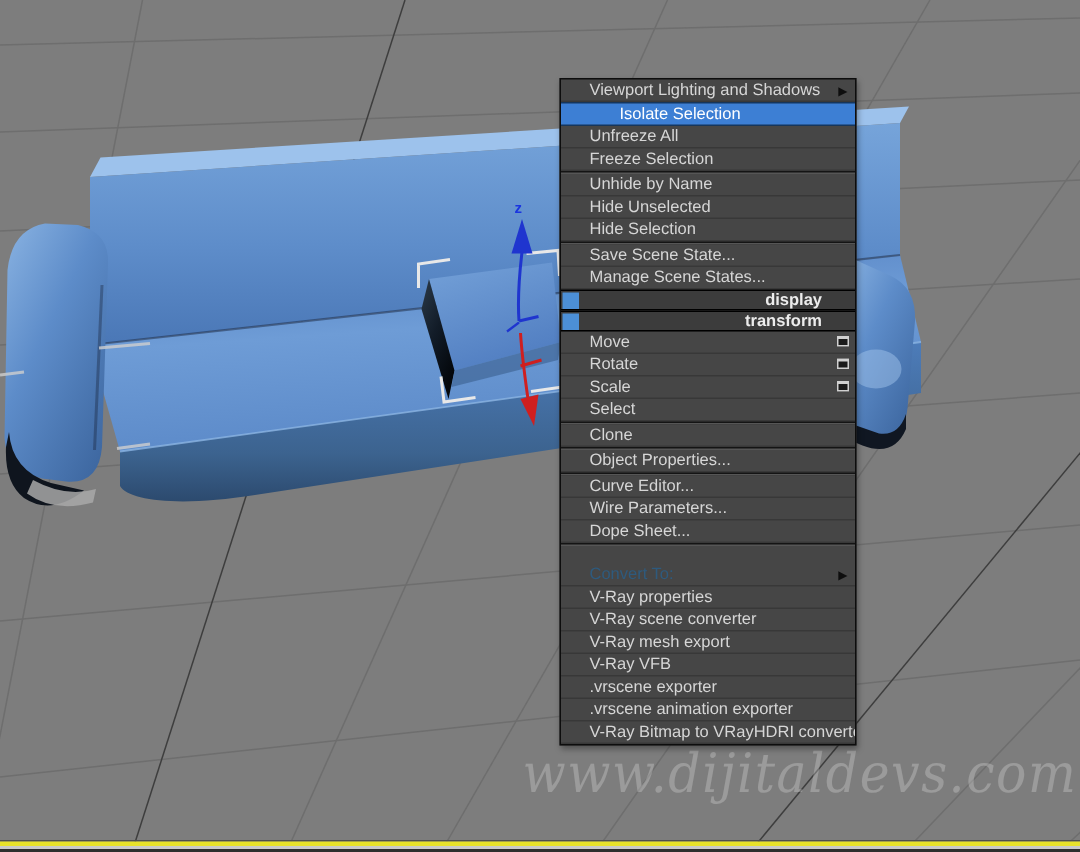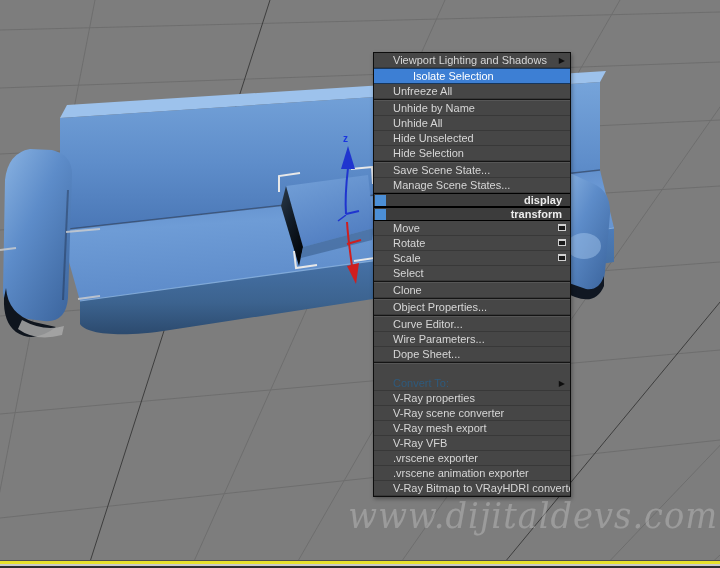--- a/index.html
+++ b/index.html
@@ -32,21 +32,21 @@
   .mi.dim{color:#2e5a7d;margin-top:12px;}
   .arrow{position:absolute;right:5px;top:0;font-size:8px;color:#0e0e0e;line-height:15px;}
   .gear{
     position:absolute;right:4px;top:3px;width:8px;height:7px;box-sizing:border-box;
     background:#1b1b1b;border:1px solid #d0d0d0;border-top:2px solid #d0d0d0;
   }
   .sep{height:1px;background:#141414;border-bottom:1px solid #565656;}
   .hdr{
     position:relative;height:14px;line-height:13px;box-sizing:border-box;
     background:#3c3c3c;border-top:1px solid #000;border-bottom:1px solid #000;
-    text-align:right;font-weight:bold;color:#ececec;padding-right:8px;
+    text-align:right;font-weight:bold;color:#ececec;padding-right:22px;
   }
   .hdr .sq{position:absolute;left:1px;top:1px;width:11px;height:11px;background:#4c8fd6;}
   
   .bottom-edge{position:absolute;left:0;bottom:0;width:720px;z-index:6;}
   .be1{height:1px;background:#4e4e4e;}
   .be2{height:3px;background:#e8e22b;}
   .be3{height:2px;background:#c9c9c9;}
   .be4{height:2px;background:#2e2e2e;}
 </style>
 </head>
@@ -174,26 +174,26 @@
     <div class="mi">
       <span>Viewport Lighting and Shadows</span>
       <span class="arrow">▶</span>
     </div>
     <div class="mi hl">
       <span>Isolate Selection</span>
     </div>
     <div class="mi">
       <span>Unfreeze All</span>
     </div>
+    <div class="mi">
+      <span>Freeze Selection</span>
+    </div>
     <div class="sep"></div>
     <div class="mi">
       <span>Unhide by Name</span>
-    </div>
-    <div class="mi">
-      <span>Unhide All</span>
     </div>
     <div class="mi">
       <span>Hide Unselected</span>
     </div>
     <div class="mi">
       <span>Hide Selection</span>
     </div>
     <div class="sep"></div>
     <div class="mi">
       <span>Save Scene State...</span>

